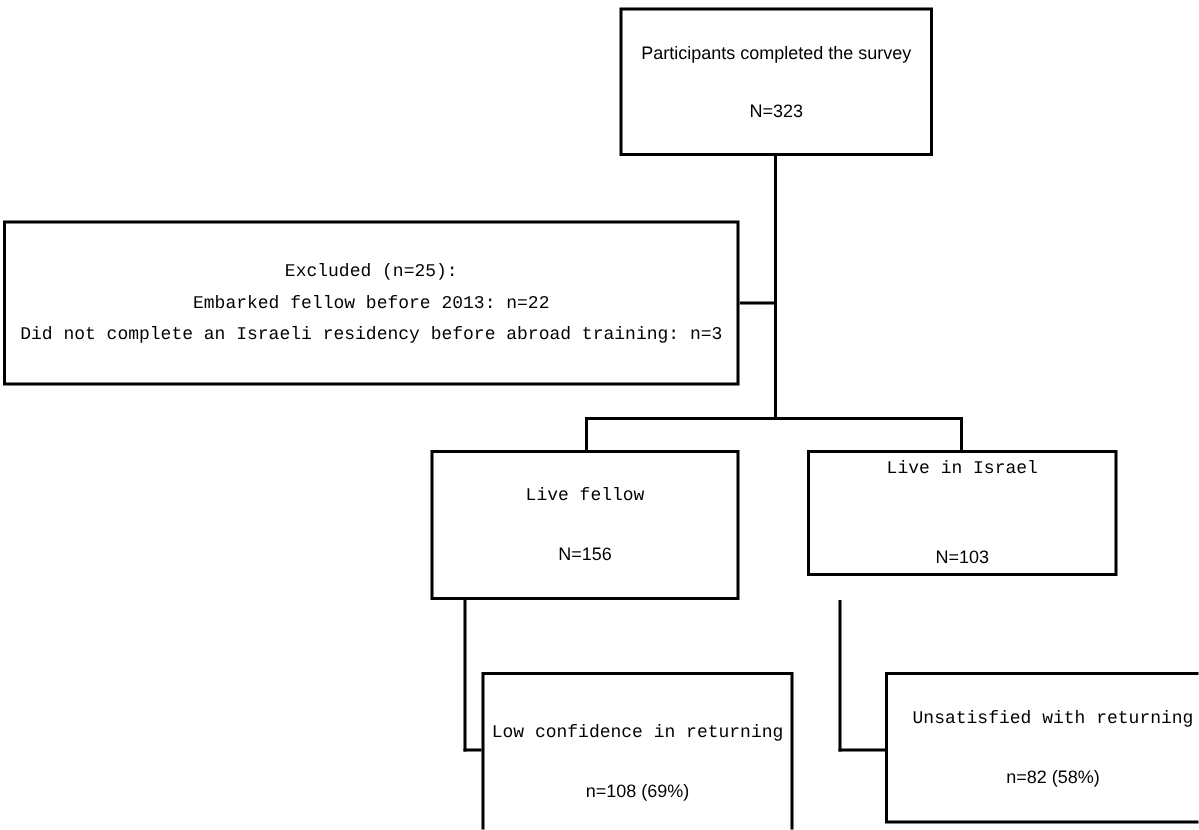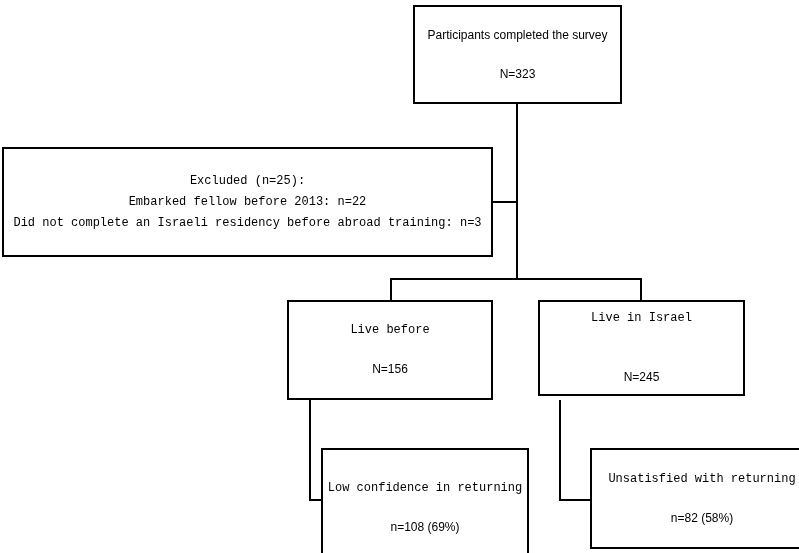--- a/index.html
+++ b/index.html
@@ -35,21 +35,21 @@
     position: absolute;
     background: #000000;
     z-index: 1;
   }
 
   
   #box-survey        { left: 413px; top: 5px;   width: 209px; height: 99px;  }
   #box-survey .label { max-width: 196px; }
   #box-excluded      { left: 2px;   top: 147px; width: 491px; height: 110px; }
   #box-live-abroad   { left: 287px; top: 300px; width: 206px; height: 100px; }
-  #box-live-israel   { left: 538px; top: 300px; width: 207px; height: 96px; gap: 20px; }
+  #box-live-israel   { left: 538px; top: 300px; width: 207px; height: 84px; gap: 20px; }
   #box-low-confidence{ left: 321px; top: 448px; width: 208px; height: 120px; }
   #box-unsatisfied   { left: 590px; top: 448px; width: 224px; height: 101px; }
 
   
   #ln-survey-down    { left: 516px; top: 104px; width: 2px;   height: 176px; }
   #ln-excluded-link  { left: 493px; top: 201px; width: 25px;  height: 2px;   }
   #ln-split          { left: 390px; top: 278px; width: 252px; height: 2px;   }
   #ln-drop-abroad    { left: 390px; top: 278px; width: 2px;   height: 24px;  }
   #ln-drop-israel    { left: 640px; top: 278px; width: 2px;   height: 24px;  }
   #ln-abroad-elbow-v { left: 309px; top: 400px; width: 2px;   height: 101px; }
@@ -77,27 +77,27 @@
     <div class="count">N=323</div>
   </div>
 
   <div class="box" id="box-excluded">
     <div class="label nowrap">Excluded (n=25):</div>
     <div class="label nowrap">Embarked fellow before 2013: n=22</div>
     <div class="label nowrap">Did not complete an Israeli residency before abroad training: n=3</div>
   </div>
 
   <div class="box" id="box-live-abroad">
-    <div class="label nowrap">Live before</div>
+    <div class="label nowrap">Live fellow</div>
     <div class="count">N=156</div>
   </div>
 
   <div class="box" id="box-live-israel">
     <div class="label nowrap">Live in Israel</div>
-    <div class="count">N=245</div>
+    <div class="count">N=103</div>
   </div>
 
   <div class="box" id="box-low-confidence">
     <div class="label nowrap">Low confidence in returning</div>
     <div class="count">n=108 (69%)</div>
   </div>
 
   <div class="box" id="box-unsatisfied">
     <div class="label nowrap">Unsatisfied with returning</div>
     <div class="count">n=82 (58%)</div>

